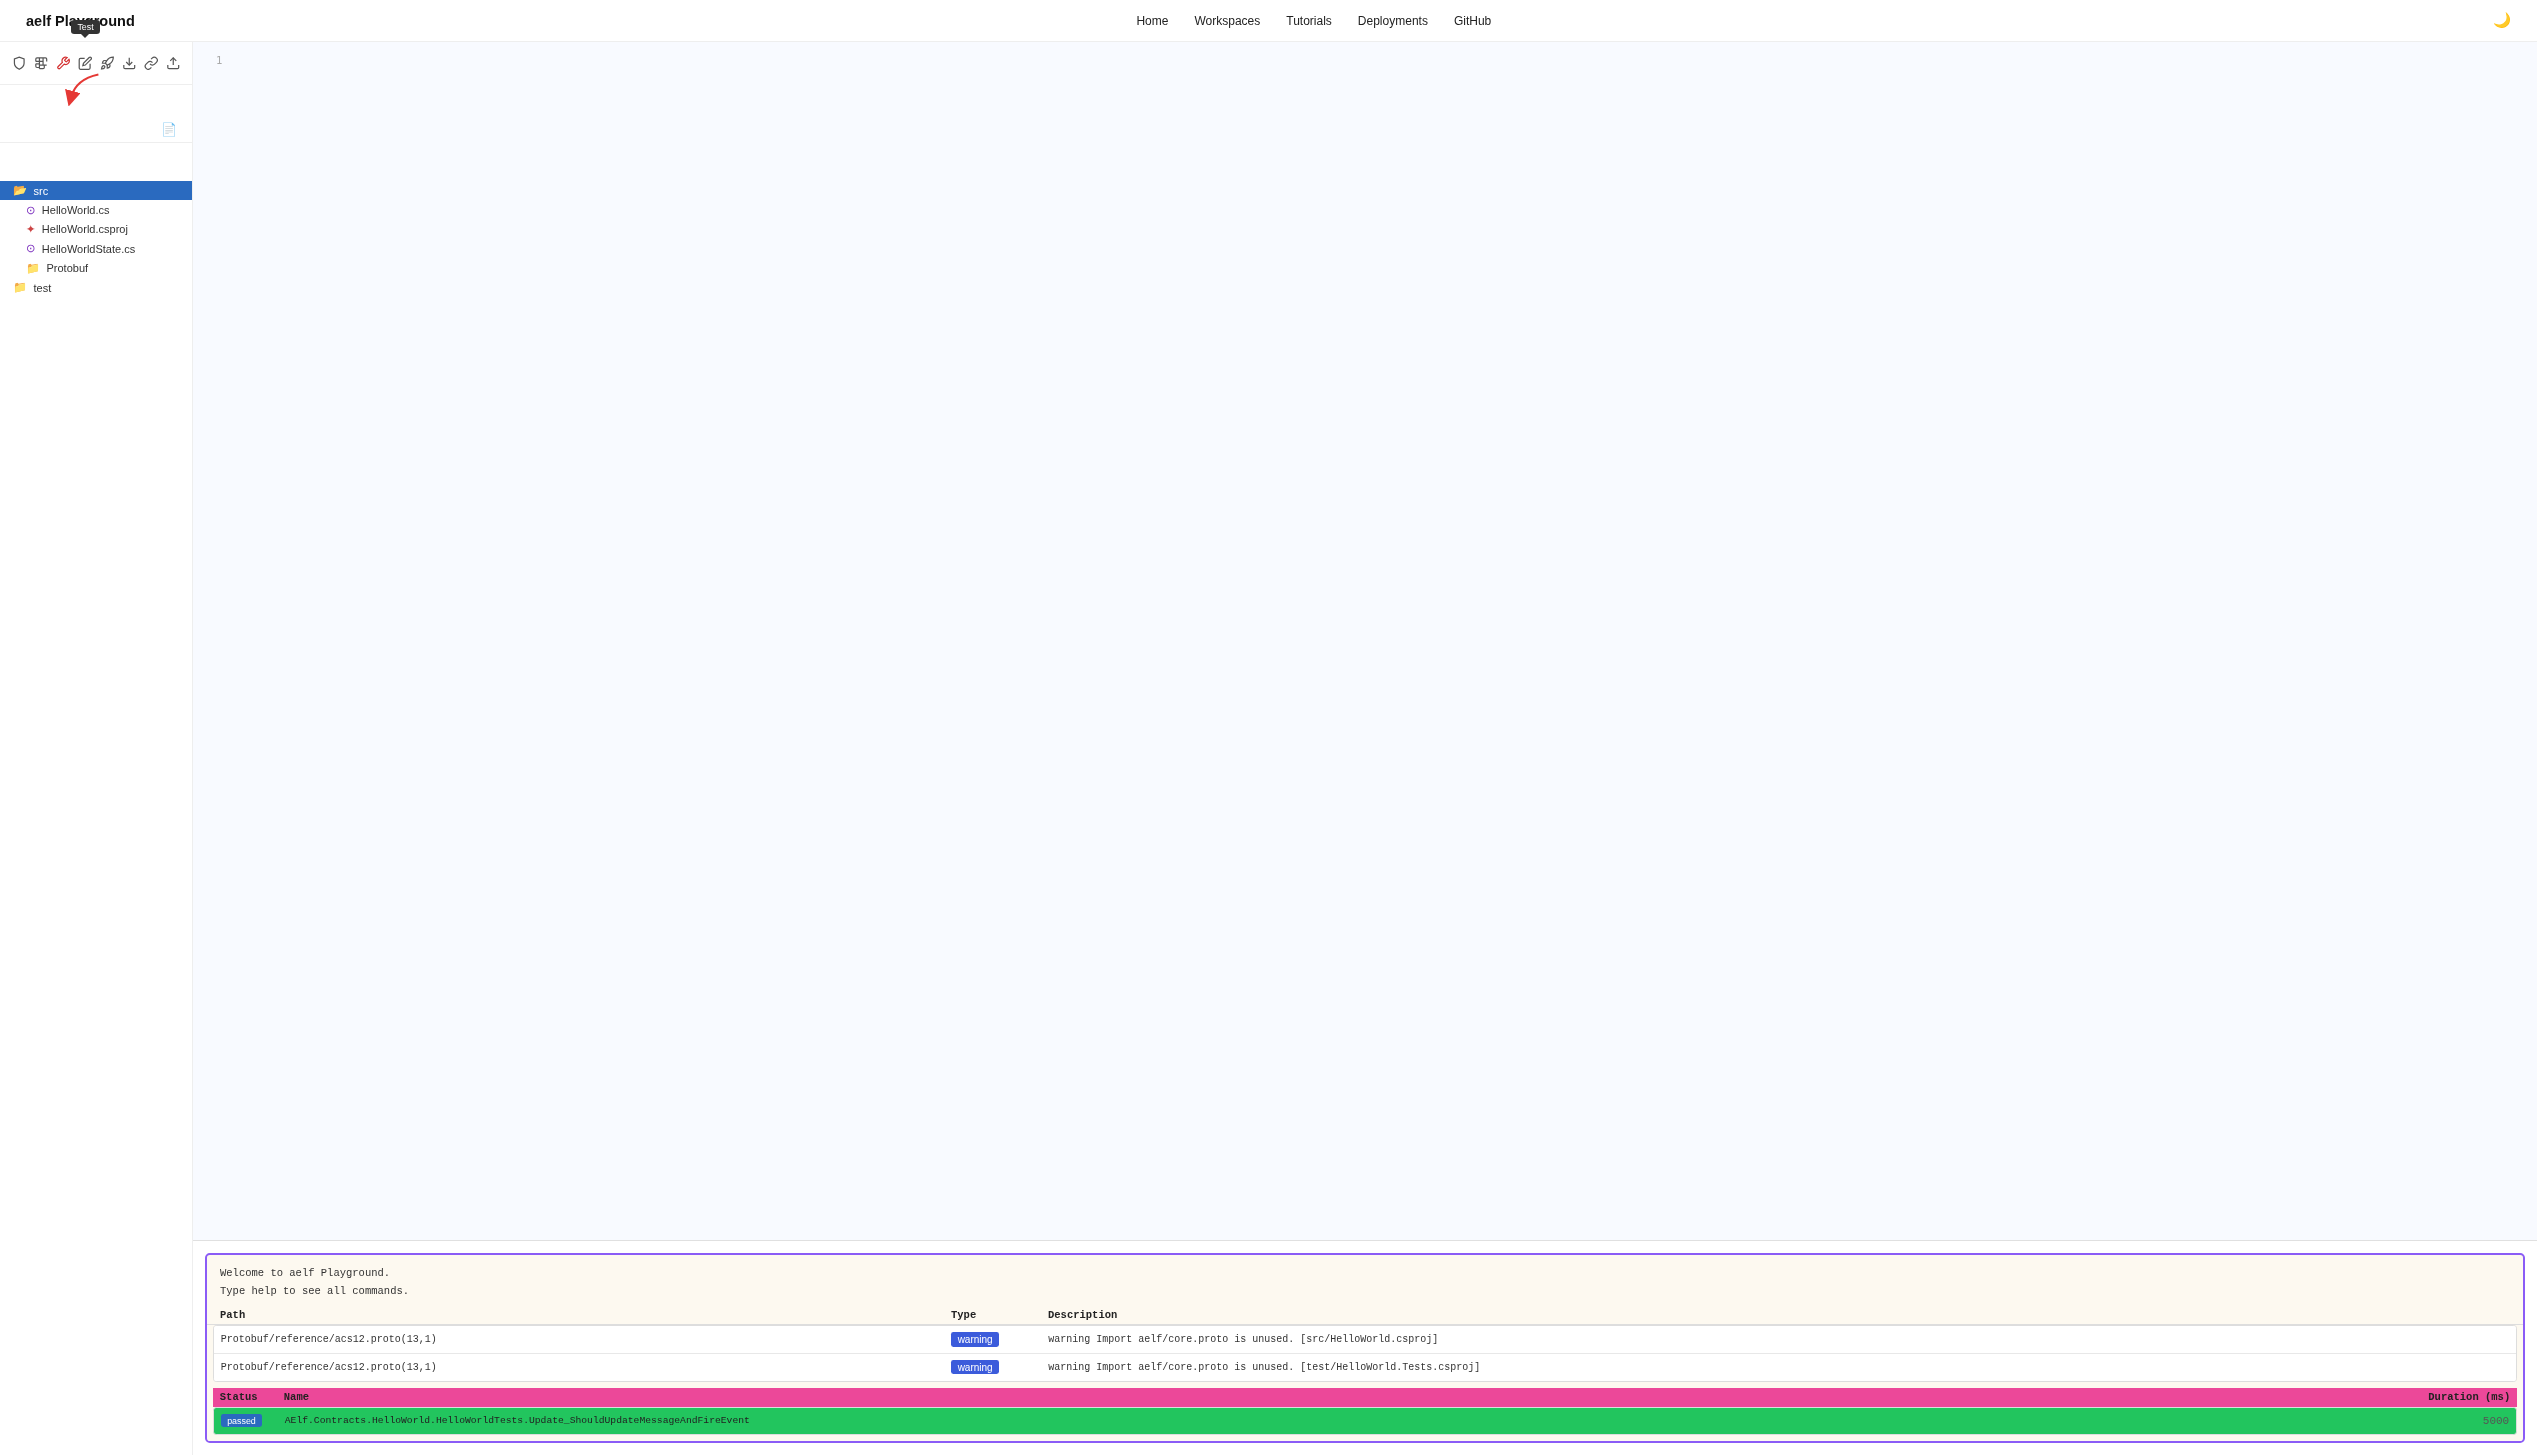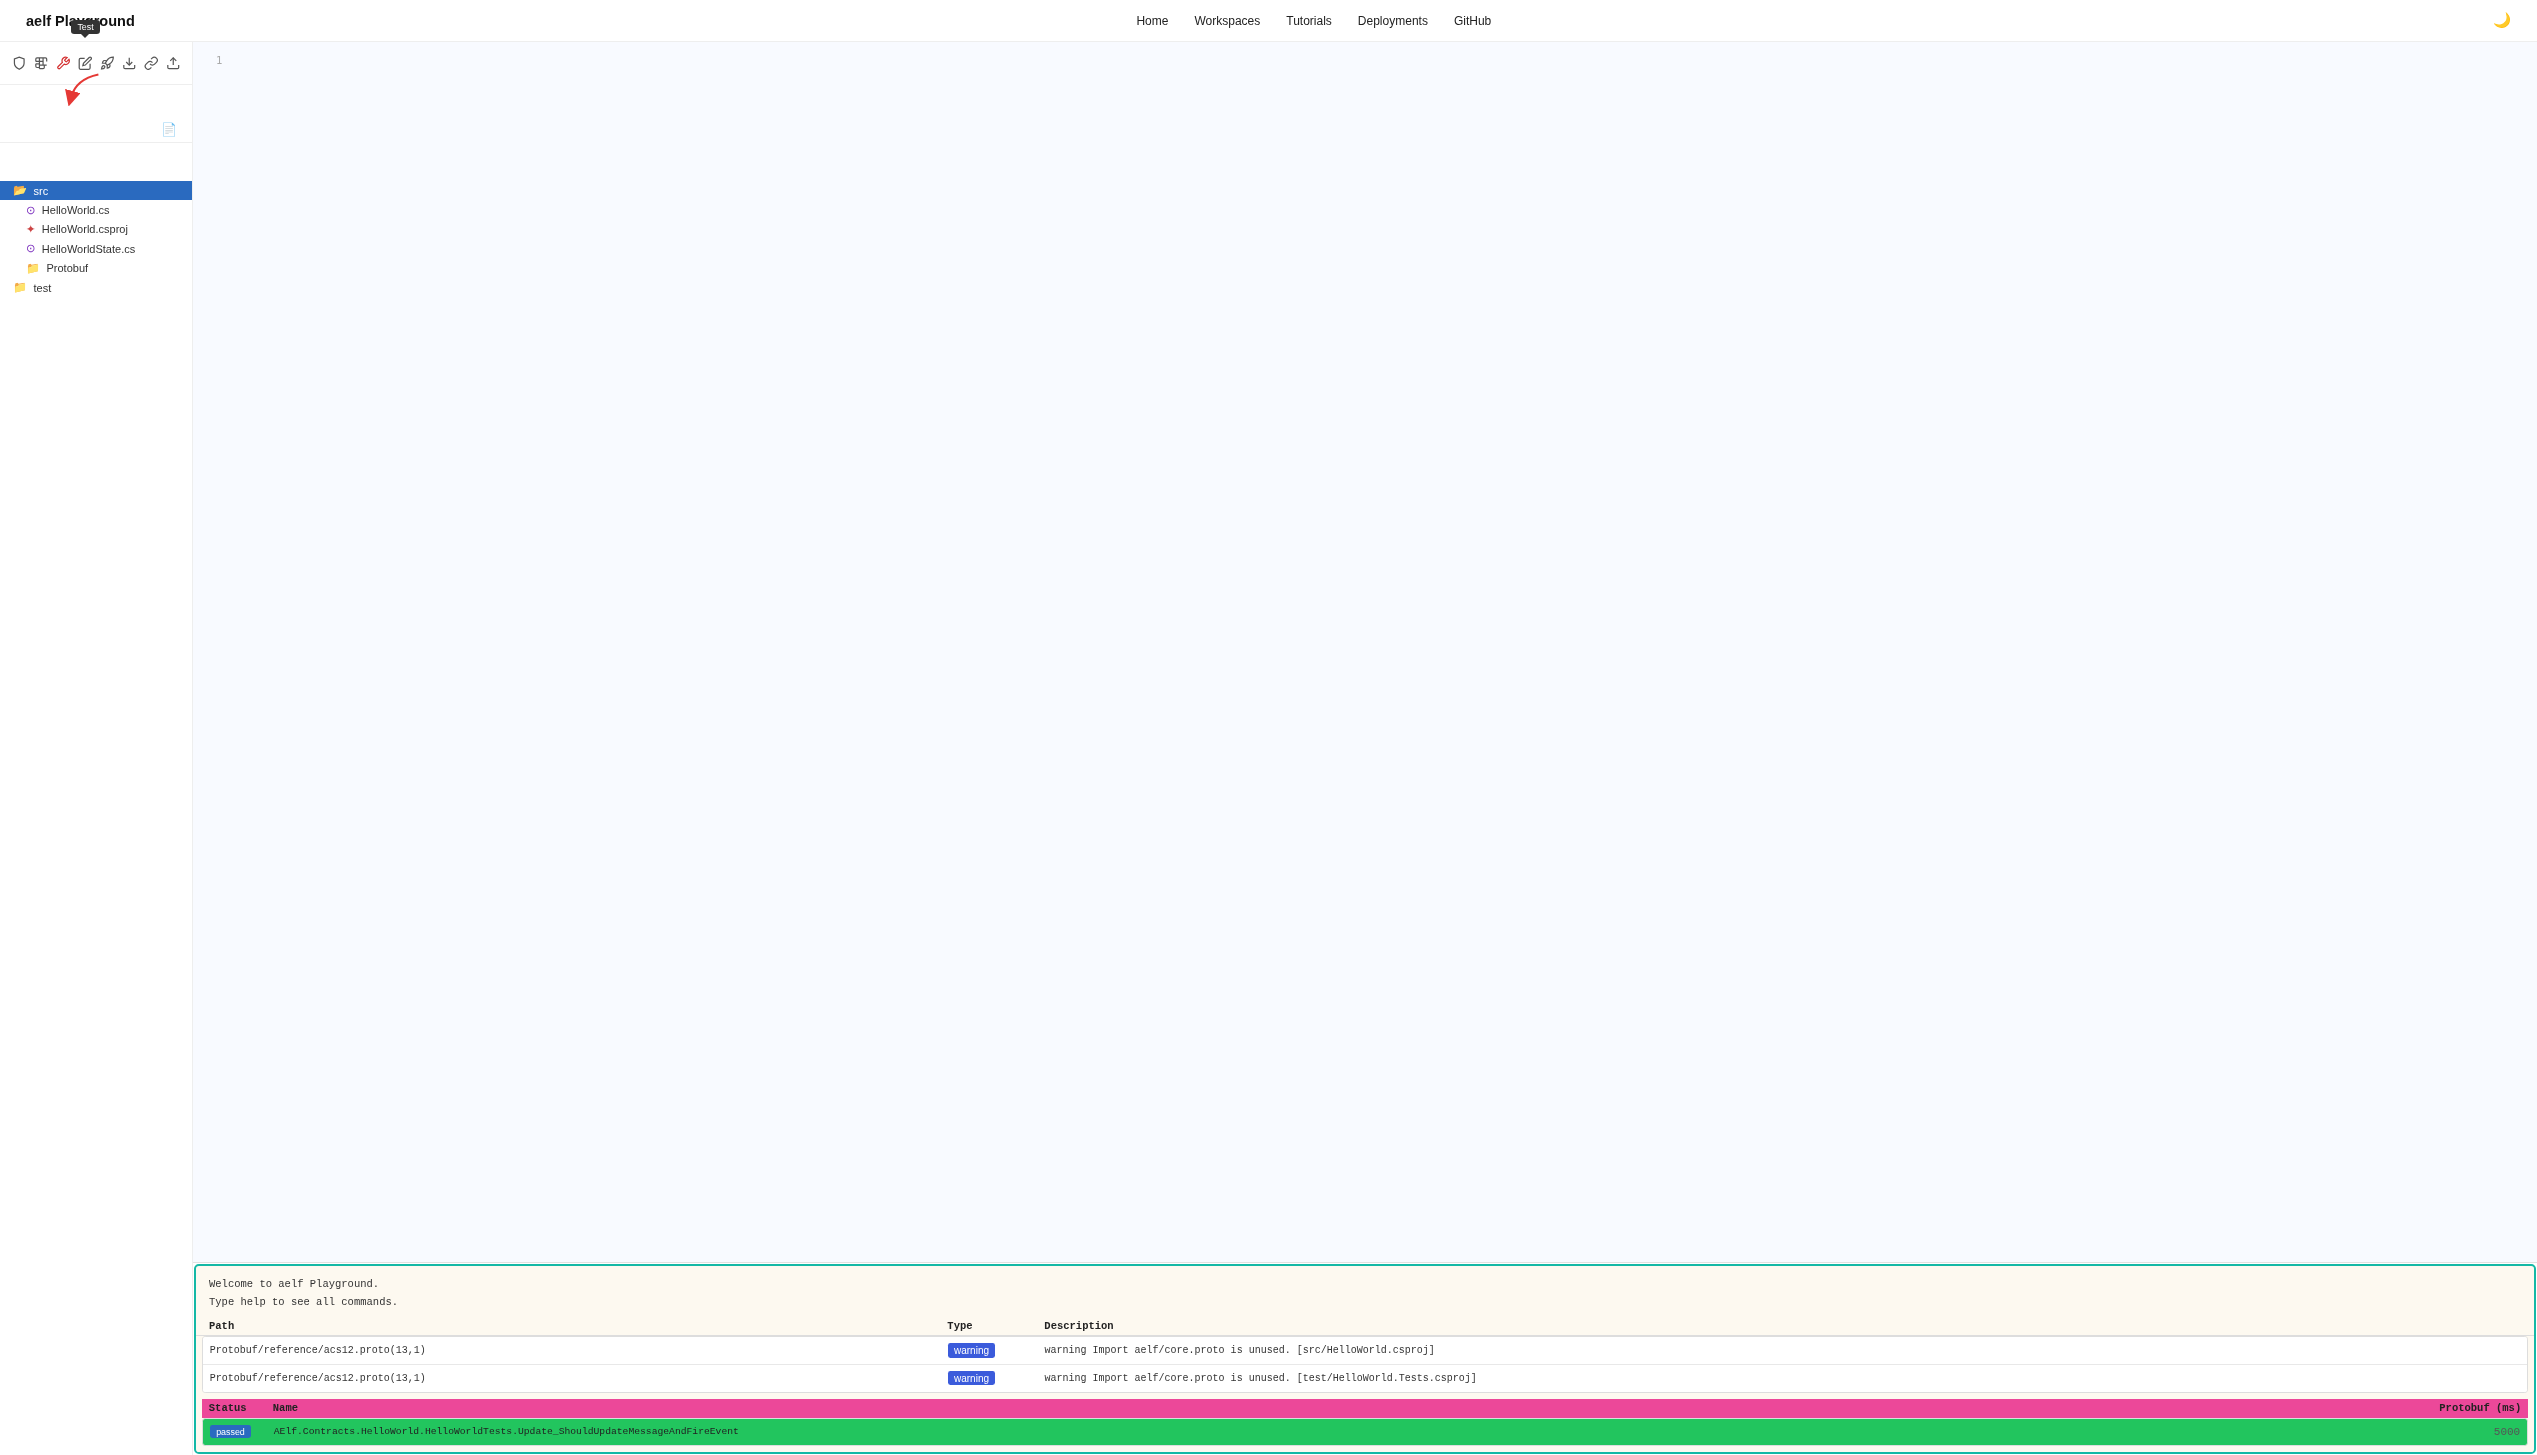--- a/index.html
+++ b/index.html
@@ -188,23 +188,23 @@
       user-select: none;
     }
     .line-numbers span {
       display: block;
       padding-right: 9.7px;
     }
 
     
     .output-panel {
       background: #fdf9f0;
-      border: 2px solid #14b8a6;
+      border: 2px solid #8b5cf6;
       border-radius: 4.8px;
-      margin: 1px;
+      margin: 12px;
       font-family: 'Courier New', Courier, monospace;
       font-size: 10.5px;
       overflow: hidden;
     }
     .output-welcome {
       padding: 9.7px 13px 4.8px;
       color: #333;
       line-height: 1.7;
     }
     .output-table-header {
@@ -454,21 +454,21 @@
             <span class="warning-badge">warning</span>
           </span>
           <span class="output-desc">warning Import aelf/core.proto is unused. [test/HelloWorld.Tests.csproj]</span>
         </div>
       </div>
 
       <div class="test-section">
         <div class="test-header">
           <span>Status</span>
           <span>Name</span>
-          <span>Protobuf (ms)</span>
+          <span>Duration (ms)</span>
         </div>
         <div class="test-rows">
           <div class="test-row">
             <span>
               <span class="passed-badge">passed</span>
             </span>
             <span class="test-name">AElf.Contracts.HelloWorld.HelloWorldTests.Update_ShouldUpdateMessageAndFireEvent</span>
             <span class="test-duration">5000</span>
           </div>
         </div>

